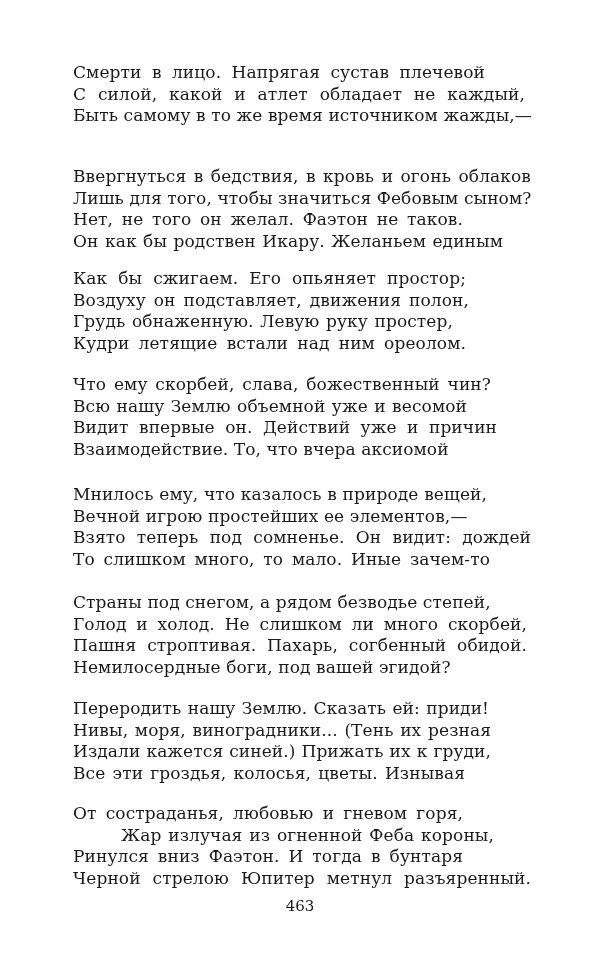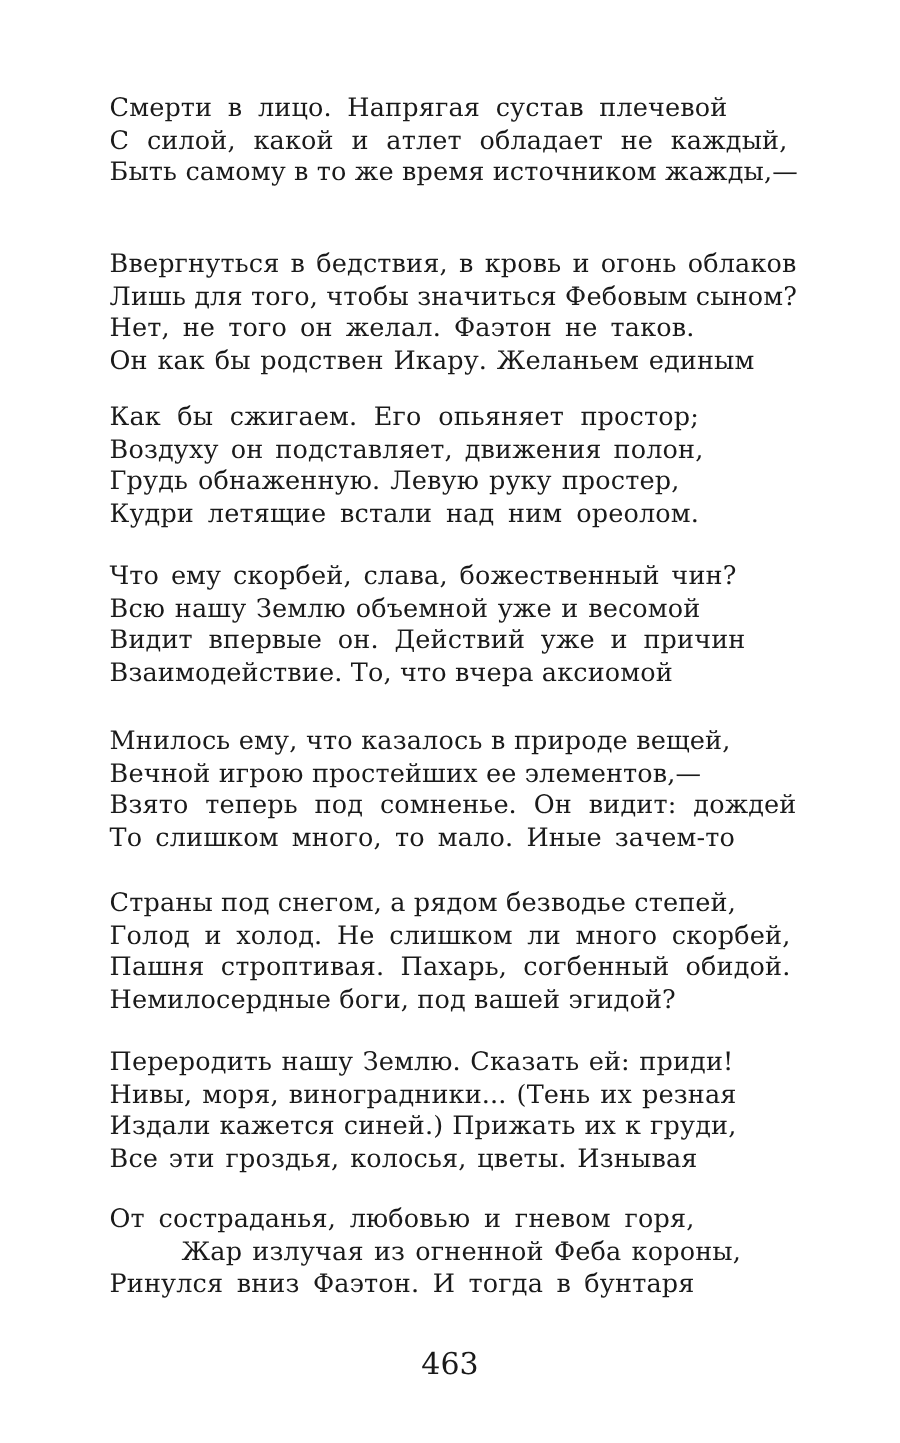--- a/index.html
+++ b/index.html
@@ -35,21 +35,21 @@
     text-align: justify;
     text-align-last: justify;
     letter-spacing: 0.1px;
   }
   .page-number {
     position: absolute;
     left: 0;
     width: 600px;
     top: 897px;
     text-align: center;
-    font-size: 20px;
+    font-size: 15px;
     font-family: "DejaVu Serif", "Liberation Serif", serif;
     color: #1a1a1a;
   }
 </style>
 </head>
 <body>
 
 <div class="page">
 
   <div class="stanza" style="top:62px;">
@@ -97,17 +97,18 @@
     <span class="line" style="width:416px;">Переродить нашу Землю. Сказать ей: приди!</span>
     <span class="line" style="width:418px;">Нивы, моря, виноградники... (Тень их резная</span>
     <span class="line" style="width:418px;">Издали кажется синей.) Прижать их к груди,</span>
     <span class="line" style="width:392px;">Все эти гроздья, колосья, цветы. Изнывая</span>
   </div>
 
   <div class="stanza" style="top:803px;">
     <span class="line" style="width:390px;">От состраданья, любовью и гневом горя,</span>
     <span class="line" style="width:373px;margin-left:48px;">Жар излучая из огненной Феба короны,</span>
     <span class="line" style="width:390px;">Ринулся вниз Фаэтон. И тогда в бунтаря</span>
+    <span class="line" style="width:458px;">Черной стрелою Юпитер метнул разъяренный.</span>
   </div>
 
   <div class="page-number">463</div>
 
 </div>
 
 </body></html>

